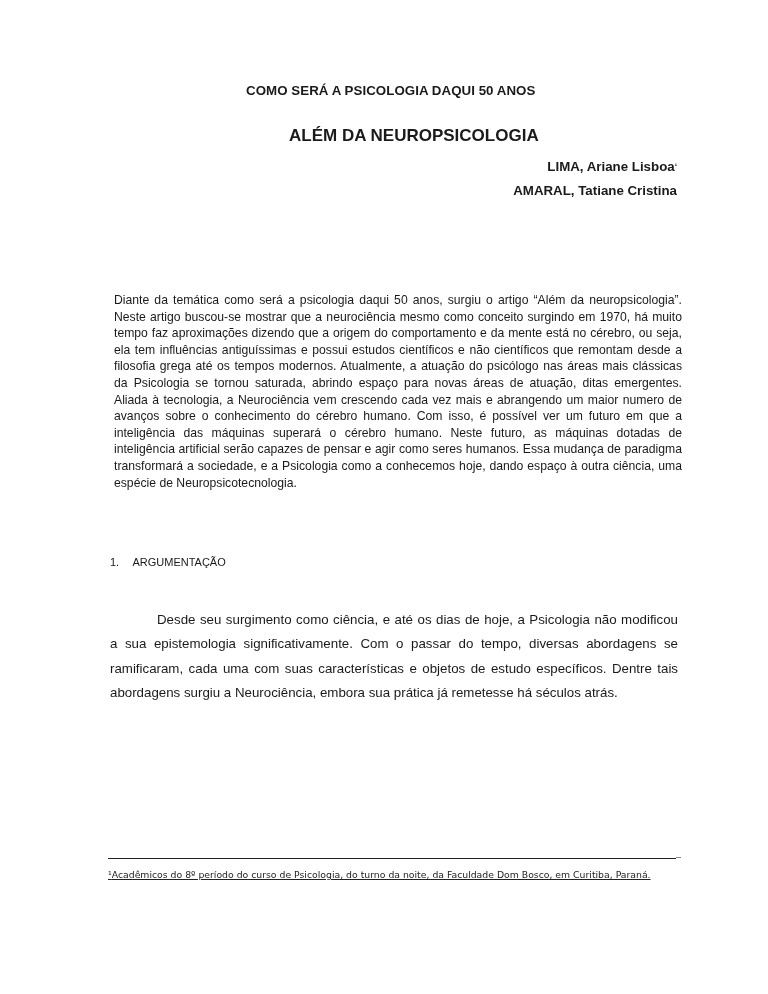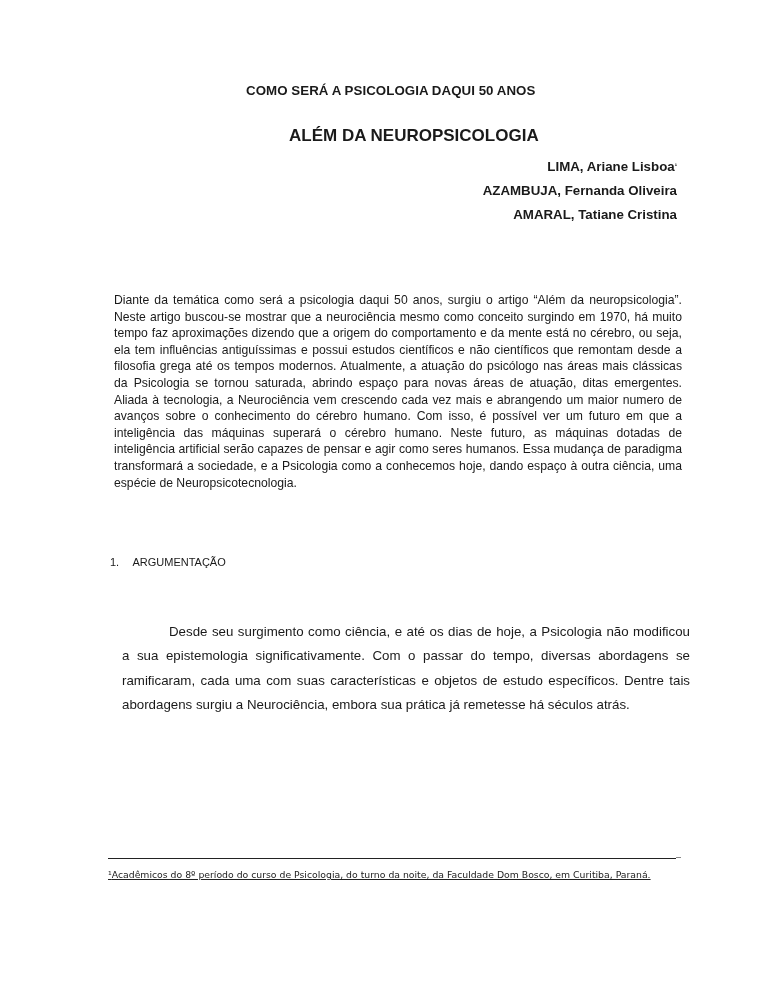--- a/index.html
+++ b/index.html
@@ -75,21 +75,21 @@
       width: 20px;
       margin-left: 0;
     }
     .body-para {
       position: absolute;
       left: 110px;
       width: 568px;
       font-size: 13.3px;
       line-height: 24.4px;
       text-align: justify;
-      margin: 12px;
+      margin: 0;
       text-indent: 47px;
     }
     .para-1 { top: 608px; }
     .para-2 { top: 746px; }
     .footnote-rule {
       position: absolute;
       left: 108px;
       top: 858px;
       width: 568px;
       height: 0;
@@ -125,21 +125,20 @@
 </head>
 <body>
 
 <div class="page">
 
   <div class="title-line-1">COMO SERÁ A PSICOLOGIA DAQUI 50 ANOS</div>
   <div class="title-line-2">ALÉM DA NEUROPSICOLOGIA</div>
 
   <div class="authors">
     <span class="author"><span>LIMA, Ariane Lisboa</span><sup class="ref">¹</sup></span>
-    <span class="author"><span>AZAMBUJA, Fernanda Oliveira</span></span>
     <span class="author"><span>AMARAL, Tatiane Cristina</span></span>
   </div>
 
   <p class="abstract">Diante da temática como será a psicologia daqui 50 anos, surgiu o artigo “Além da neuropsicologia”. Neste artigo buscou-se mostrar que a neurociência mesmo como conceito surgindo em 1970, há muito tempo faz aproximações dizendo que a origem do comportamento e da mente está no cérebro, ou seja, ela tem influências antiguíssimas e possui estudos científicos e não científicos que remontam desde a filosofia grega até os tempos modernos. Atualmente, a atuação do psicólogo nas áreas mais clássicas da Psicologia se tornou saturada, abrindo espaço para novas áreas de atuação, ditas emergentes. Aliada à tecnologia, a Neurociência vem crescendo cada vez mais e abrangendo um maior numero de avanços sobre o conhecimento do cérebro humano. Com isso, é possível ver um futuro em que a inteligência das máquinas superará o cérebro humano. Neste futuro, as máquinas dotadas de inteligência artificial serão capazes de pensar e agir como seres humanos. Essa mudança de paradigma transformará a sociedade, e a Psicologia como a conhecemos hoje, dando espaço à outra ciência, uma espécie de Neuropsicotecnologia.</p>
 
   <div class="section-heading">
     <span class="num">1.</span>
     <span>ARGUMENTAÇÃO</span>
   </div>
 

